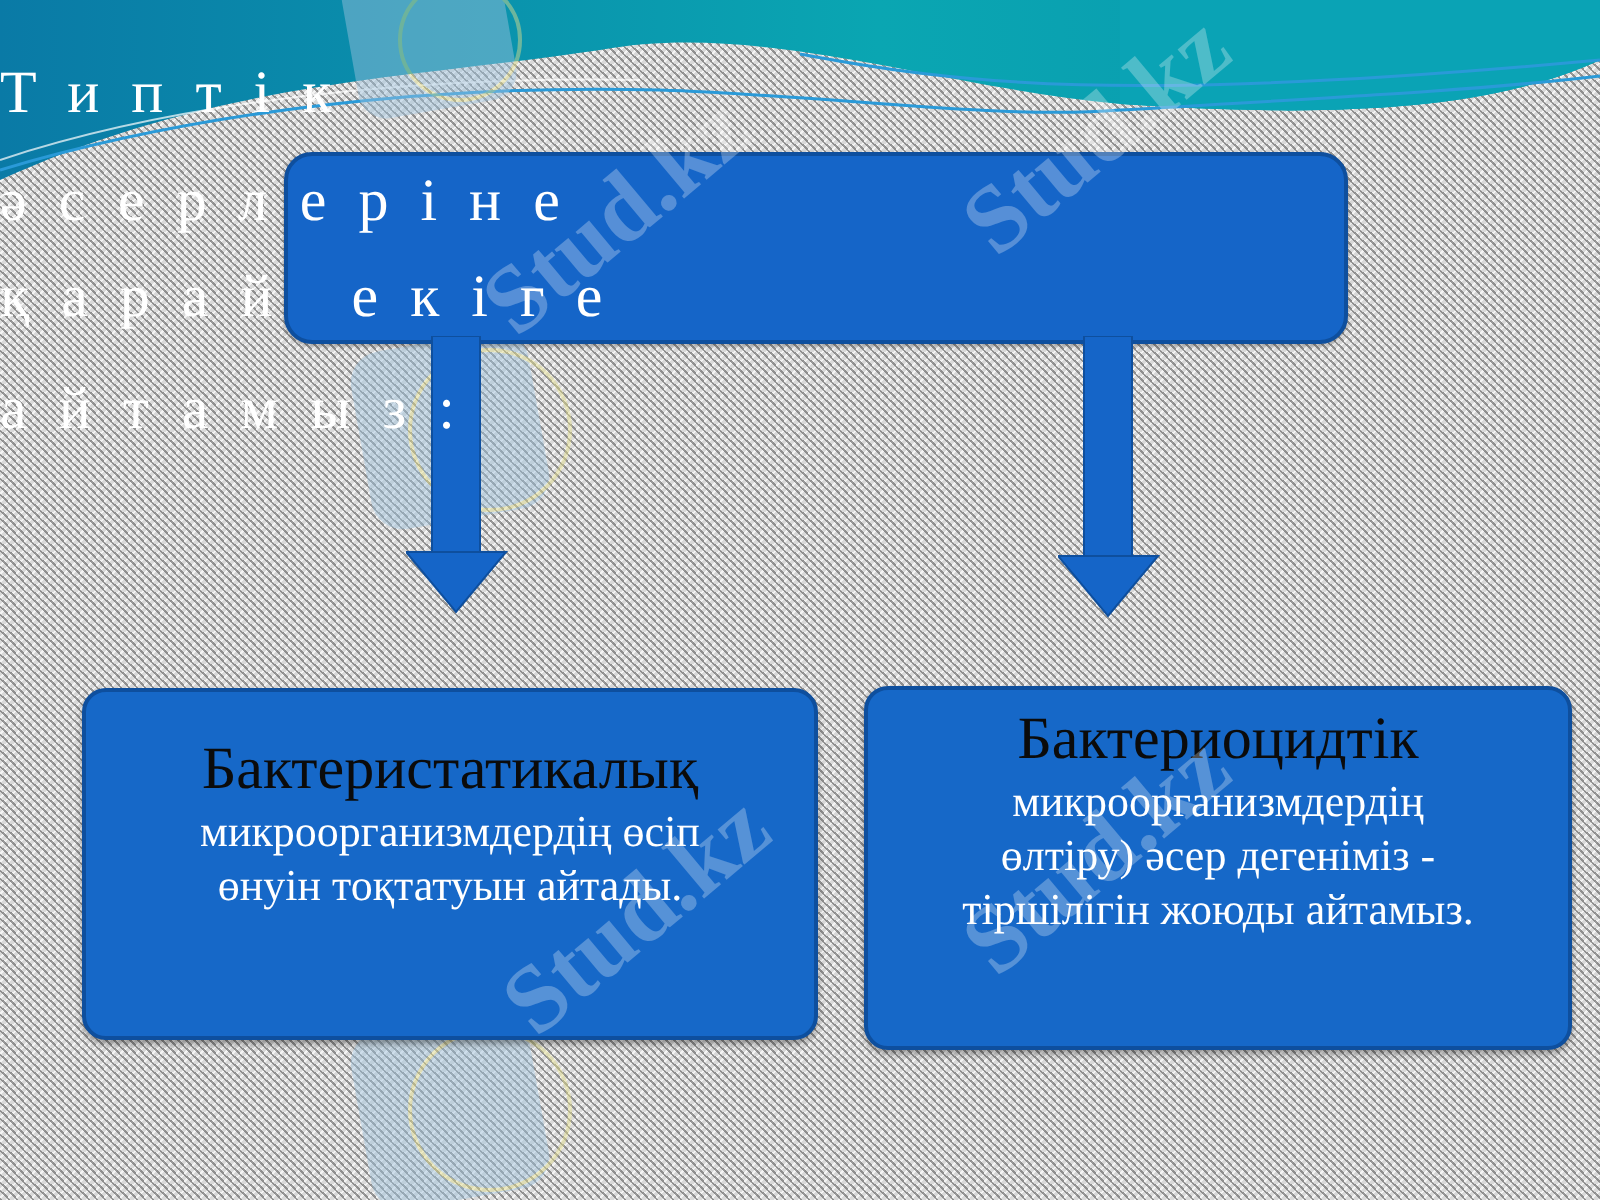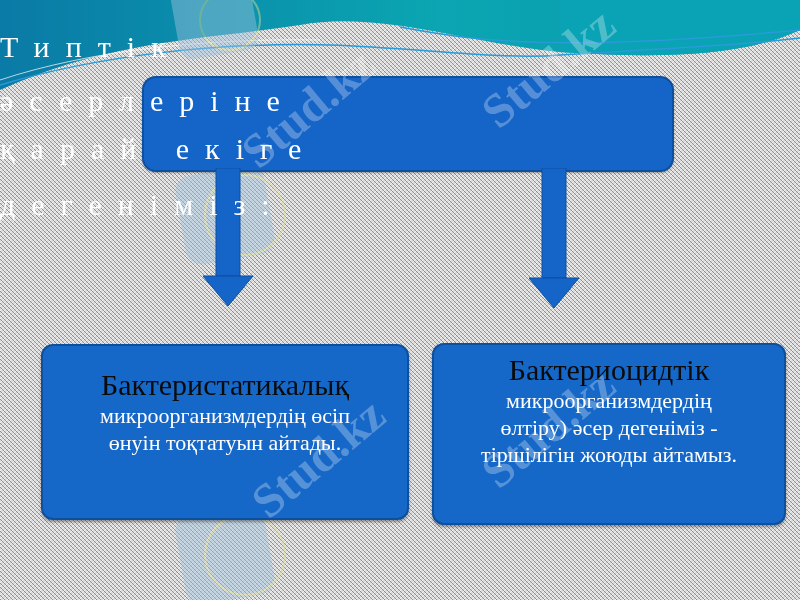--- a/index.html
+++ b/index.html
@@ -83,21 +83,21 @@
 
   <svg class="arrow" style="left:203px;top:168px;width:52px;height:140px" viewBox="0 0 52 140">
     <rect x="13" y="0" width="24" height="108" fill="#1565c8" stroke="#0e4f9e" stroke-width="1"></rect>
     <polygon points="0,108 50,108 25,138" fill="#1565c8" stroke="#0e4f9e" stroke-width="1"></polygon>
   </svg>
   <svg class="arrow" style="left:529px;top:168px;width:52px;height:142px" viewBox="0 0 52 142">
     <rect x="13" y="0" width="24" height="110" fill="#1565c8" stroke="#0e4f9e" stroke-width="1"></rect>
     <polygon points="0,110 50,110 25,140" fill="#1565c8" stroke="#0e4f9e" stroke-width="1"></polygon>
   </svg>
 
-  <div class="title-line" style="top:188px;">дегеніміз:</div>
+  <div class="title-line" style="top:188px;">айтамыз:</div>
 
   <div class="info-box" style="left:41px;top:344px;width:364px;height:172px;">
     <div style="padding-top:22px;">
       <div class="heading">Бактеристатикалық</div>
       <div class="body">микроорганизмдердің өсіп</div>
       <div class="body">өнуін тоқтатуын айтады.</div>
     </div>
   </div>
 
   <div class="info-box" style="left:432px;top:343px;width:350px;height:178px;">

